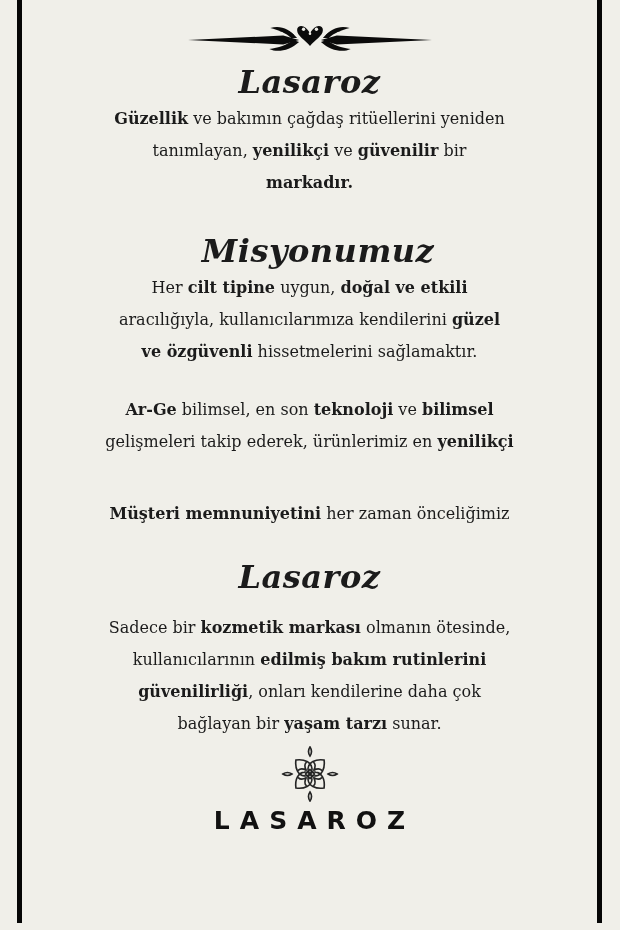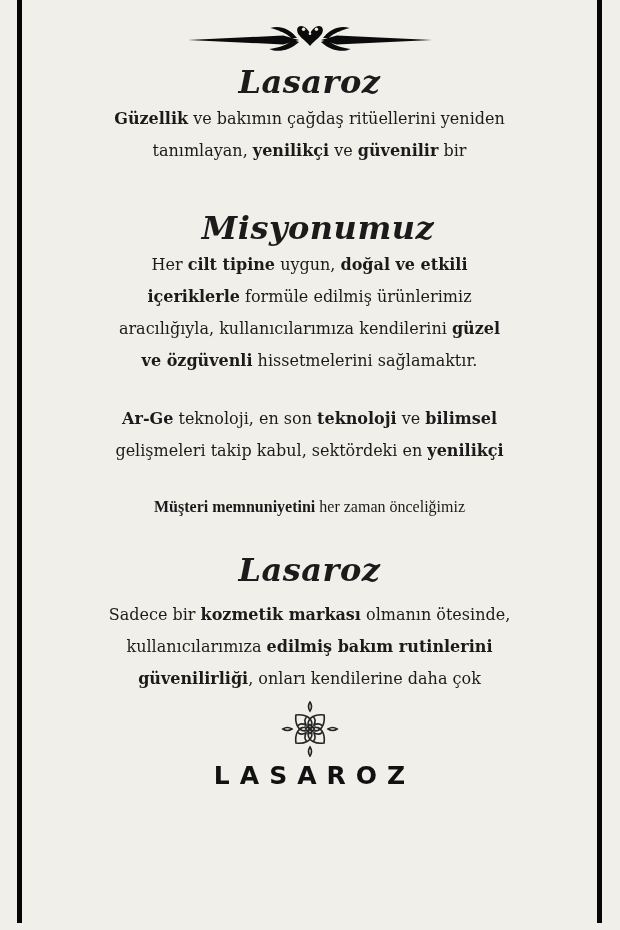--- a/index.html
+++ b/index.html
@@ -23,30 +23,30 @@
     text-align: center;
   }
 
   .ornament { display: block; margin: 21px auto 0; }
 
   .brand-title, .section-heading {
     font-size: 32px; line-height: 38px;
     font-weight: bold; font-style: italic;
     margin: 6px 0 0 0; letter-spacing: 0.5px;
   }
-  .section-heading.m-top   { margin-top: 42px; padding-left: 17px; }
+  .section-heading.m-top   { margin-top: 33px; padding-left: 17px; }
   .section-heading.m-top-2 { margin-top: 28px; }
 
   .para {
     width: 566px; margin: 2px auto 0;
     font-size: 16px; line-height: 32px;
   }
   .para.m-top   { margin-top: 26px; }
-  .para.m-top-2 { margin-top: 24px; font-family: Liberation Serif, serif; }
-  .para.m-top-0 { margin-top: 10px; }
+  .para.m-top-2 { margin-top: 40px; }
+  .para.m-top-0 { margin-top: 16px; }
   .para strong { font-weight: bold; }
 
   .flower-logo { display: block; margin: 6px auto 0; }
 
   .wordmark {
     margin-top: 4px;
     font-family: "DejaVu Sans", sans-serif;
     font-weight: bold;
     font-size: 25px; line-height: 30px;
     letter-spacing: 10px;
@@ -77,46 +77,47 @@
     <circle cx="118.5" cy="8.2" r="1.7" fill="#f0efe9"></circle>
     <circle cx="131.5" cy="8.2" r="1.7" fill="#f0efe9"></circle>
     <circle cx="125" cy="12.6" r="1.3" fill="#f0efe9"></circle>
   </svg>
 
   <h1 class="brand-title">Lasaroz</h1>
 
   <div class="para">
       <div><strong>Güzellik</strong><span> ve bakımın çağdaş ritüellerini yeniden</span></div>
       <div><span>tanımlayan, </span><strong>yenilikçi</strong><span> ve </span><strong>güvenilir</strong><span> bir</span></div>
+      <div><strong>markadır.</strong></div>
     </div>
 
   <h2 class="section-heading m-top">Misyonumuz</h2>
 
   <div class="para">
       <div><span>Her </span><strong>cilt tipine</strong><span> uygun, </span><strong>doğal ve etkili</strong></div>
-      <div><strong>içeriklerle</strong><span> formüle edilmiş ürünlerimiz</span></div>
       <div><span>aracılığıyla, kullanıcılarımıza kendilerini </span><strong>güzel</strong></div>
       <div><strong>ve özgüvenli</strong><span> hissetmelerini sağlamaktır.</span></div>
     </div>
 
   <div class="para m-top">
-      <div><strong>Ar-Ge</strong><span> teknoloji, en son </span><strong>teknoloji</strong><span> ve </span><strong>bilimsel</strong></div>
-      <div><span>gelişmeleri takip kabul, sektördeki en </span><strong>yenilikçi</strong></div>
+      <div><strong>Ar-Ge</strong><span> bilimsel, en son </span><strong>teknoloji</strong><span> ve </span><strong>bilimsel</strong></div>
+      <div><span>gelişmeleri takip ederek, ürünlerimiz en </span><strong>yenilikçi</strong></div>
     </div>
 
   <div class="para m-top-2">
       <div><strong>Müşteri memnuniyetini</strong><span> her zaman önceliğimiz</span></div>
     </div>
 
   <h2 class="section-heading m-top-2">Lasaroz</h2>
 
   <div class="para m-top-0">
       <div><span>Sadece bir </span><strong>kozmetik markası</strong><span> olmanın ötesinde,</span></div>
-      <div><span>kullanıcılarımıza </span><strong>edilmiş bakım rutinlerini</strong></div>
+      <div><span>kullanıcılarının </span><strong>edilmiş bakım rutinlerini</strong></div>
       <div><strong>güvenilirliği</strong><span>, onları kendilerine daha çok</span></div>
+      <div><span>bağlayan bir </span><strong>yaşam tarzı</strong><span> sunar.</span></div>
     </div>
 
   <svg class="flower-logo" width="58" height="56" viewBox="0 0 64 62" aria-hidden="true">
     <g fill="none" stroke="#242424" stroke-width="1.8" stroke-linecap="round">
       <g transform="rotate(45 32 31)">
         <path d="M32,9 C40,15 42,23 38,28 C35,32 29,32 26,28 C22,23 24,15 32,9 Z"></path>
         <path d="M32,25 C31,22 29,19 26,19 M32,25 C33,22 35,19 38,19"></path>
       </g>
       <g transform="rotate(135 32 31)">
         <path d="M32,9 C40,15 42,23 38,28 C35,32 29,32 26,28 C22,23 24,15 32,9 Z"></path>

